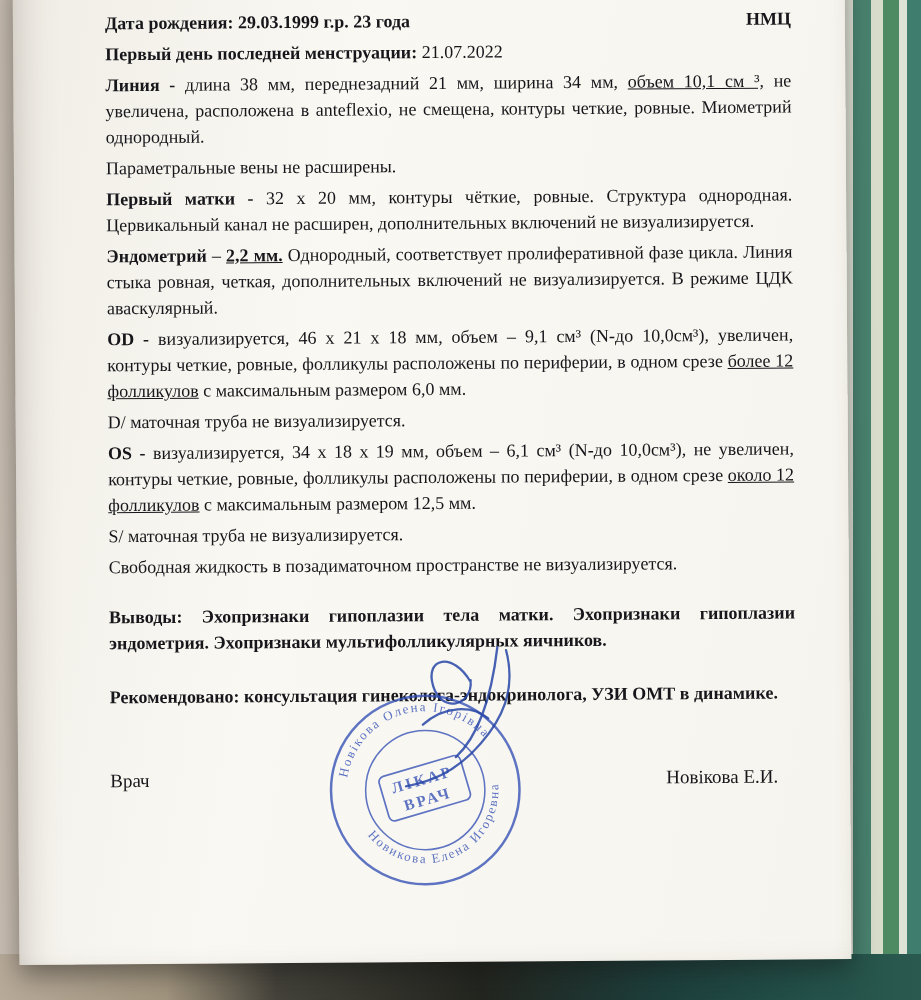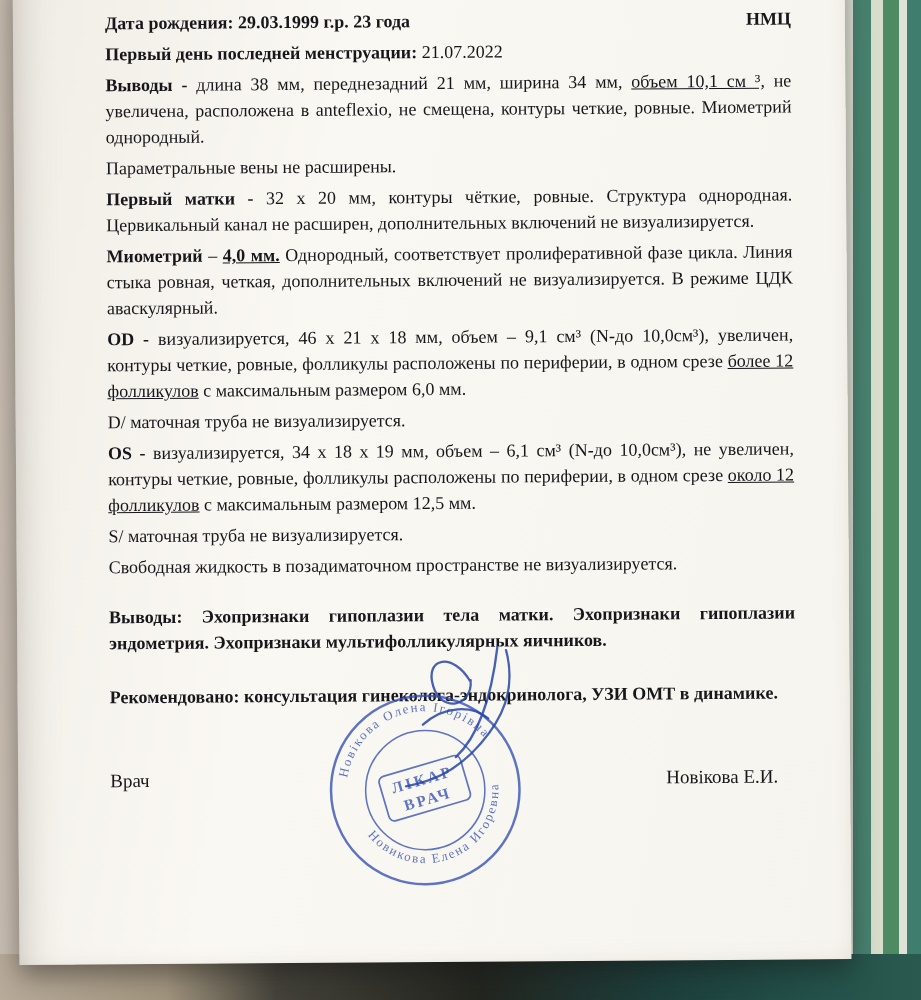--- a/index.html
+++ b/index.html
@@ -61,31 +61,31 @@
     <p class="row">
       <span class="b">Дата рождения: 29.03.1999 г.р.  23 года</span>
       <span class="b">НМЦ</span>
     </p>
 
     <p>
       <span class="b">Первый день последней менструации: </span><span>21.07.2022</span>
     </p>
 
     <p>
-      <span class="b">Выводы</span><span> - длина 38 мм, переднезадний 21 мм, ширина 34 мм, </span><span class="u">объем 10,1 см ³,</span><span> не увеличена, расположена в anteflexio, не смещена, контуры четкие, ровные. Миометрий однородный.</span>
+      <span class="b">Линия</span><span> - длина 38 мм, переднезадний 21 мм, ширина 34 мм, </span><span class="u">объем 10,1 см ³,</span><span> не увеличена, расположена в anteflexio, не смещена, контуры четкие, ровные. Миометрий однородный.</span>
     </p>
 
     <p>Параметральные вены не расширены.</p>
 
     <p>
       <span class="b">Первый матки</span><span> - 32 х 20 мм, контуры чёткие, ровные. Структура однородная. Цервикальный канал не расширен, дополнительных включений не визуализируется.</span>
     </p>
 
     <p>
-      <span class="b">Миометрий</span><span> – </span><span class="b u">4,0 мм.</span><span> Однородный, соответствует пролиферативной фазе цикла. Линия стыка ровная, четкая, дополнительных включений не визуализируется. В режиме ЦДК аваскулярный.</span>
+      <span class="b">Эндометрий</span><span> – </span><span class="b u">2,2 мм.</span><span> Однородный, соответствует пролиферативной фазе цикла. Линия стыка ровная, четкая, дополнительных включений не визуализируется. В режиме ЦДК аваскулярный.</span>
     </p>
 
     <p>
       <span class="b">OD</span><span> - визуализируется, 46 х 21 х 18 мм, объем – 9,1 см³ (N-до 10,0см³), увеличен, контуры четкие, ровные, фолликулы расположены по периферии, в одном срезе </span><span class="u">более 12 фолликулов</span><span> с максимальным размером 6,0 мм.</span>
     </p>
 
     <p>D/ маточная труба не визуализируется.</p>
 
     <p>
       <span class="b">OS</span><span> - визуализируется, 34 х 18 х 19 мм, объем – 6,1 см³ (N-до 10,0см³), не увеличен, контуры четкие, ровные, фолликулы расположены по периферии, в одном срезе </span><span class="u">около 12 фолликулов</span><span> с максимальным размером 12,5 мм.</span>

